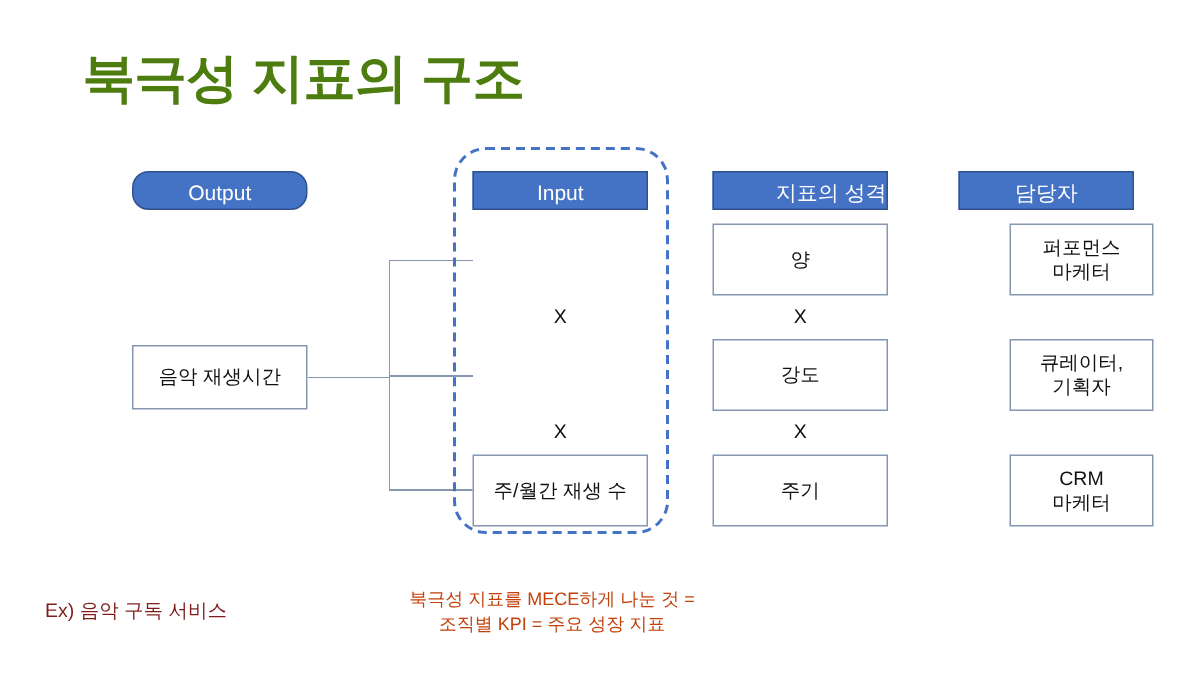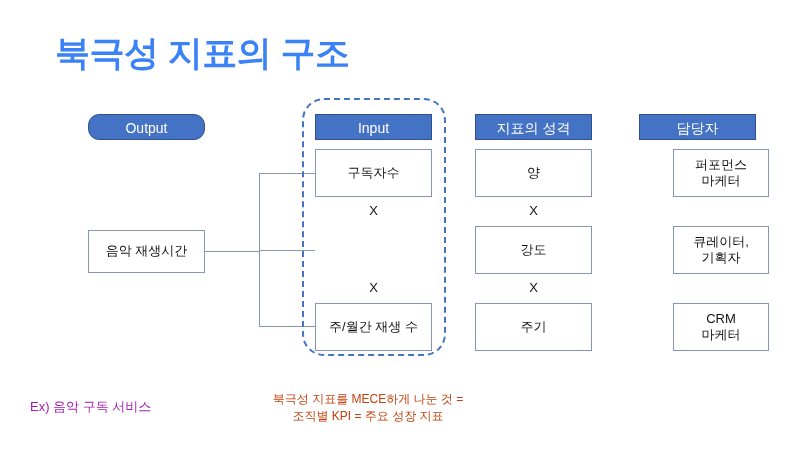--- a/index.html
+++ b/index.html
@@ -20,42 +20,42 @@
   }
 
   
   #slide-title {
     position: absolute;
     left: 55px;
     top: 34px;
     font-size: 35px;
     font-weight: 700;
     letter-spacing: -0.5px;
-    color: #3b82f6;
+    color: #4d7c0f;
     white-space: nowrap;
     line-height: 1.1;
   }
 
   
   .col-header {
     position: absolute;
     height: 26px;
     line-height: 26px;
     text-align: center;
     background: #4472C4;
     border: 1px solid #2F528F;
     color: #ffffff;
     font-size: 14px;
     font-weight: 400;
     box-sizing: border-box;
     white-space: nowrap;
   }
   #hdr-output { left: 88px;  top: 114px; width: 117px; border-radius: 11px; }
   #hdr-input  { left: 315px; top: 114px; width: 117px; }
-  #hdr-type   { left: 475px; top: 114px; width: 117px; }
+  #hdr-type   { left: 475px; top: 114px; width: 117px; text-align: right; }
   #hdr-owner  { left: 639px; top: 114px; width: 117px; }
 
   
   .node-box {
     position: absolute;
     box-sizing: border-box;
     background: #ffffff;
     border: 1px solid #8496B0;
     display: flex;
     align-items: center;
@@ -116,21 +116,21 @@
     height: 450px;
     pointer-events: none;
   }
 
   
   #example-note {
     position: absolute;
     left: 30px;
     top: 398px;
     font-size: 13px;
-    color: #a21caf;
+    color: #7f1d1d;
     white-space: nowrap;
   }
   #mece-note {
     position: absolute;
     left: 243px;
     top: 391px;
     width: 250px;
     text-align: center;
     font-size: 12px;
     line-height: 1.45;
@@ -162,21 +162,20 @@
 
   <div id="input-highlight"></div>
 
   <div class="col-header" id="hdr-output">Output</div>
   <div class="col-header" id="hdr-input">Input</div>
   <div class="col-header" id="hdr-type">지표의 성격</div>
   <div class="col-header" id="hdr-owner">담당자</div>
 
   <div class="node-box" id="box-output">음악 재생시간</div>
 
-  <div class="node-box col-input row-1">구독자수</div>
   <div class="node-box col-input row-3">주/월간 재생 수</div>
 
   <div class="node-box col-type row-1">양</div>
   <div class="node-box col-type row-2">강도</div>
   <div class="node-box col-type row-3">주기</div>
 
   <div class="node-box col-owner row-1">퍼포먼스
 마케터</div>
   <div class="node-box col-owner row-2">큐레이터,
 기획자</div>

